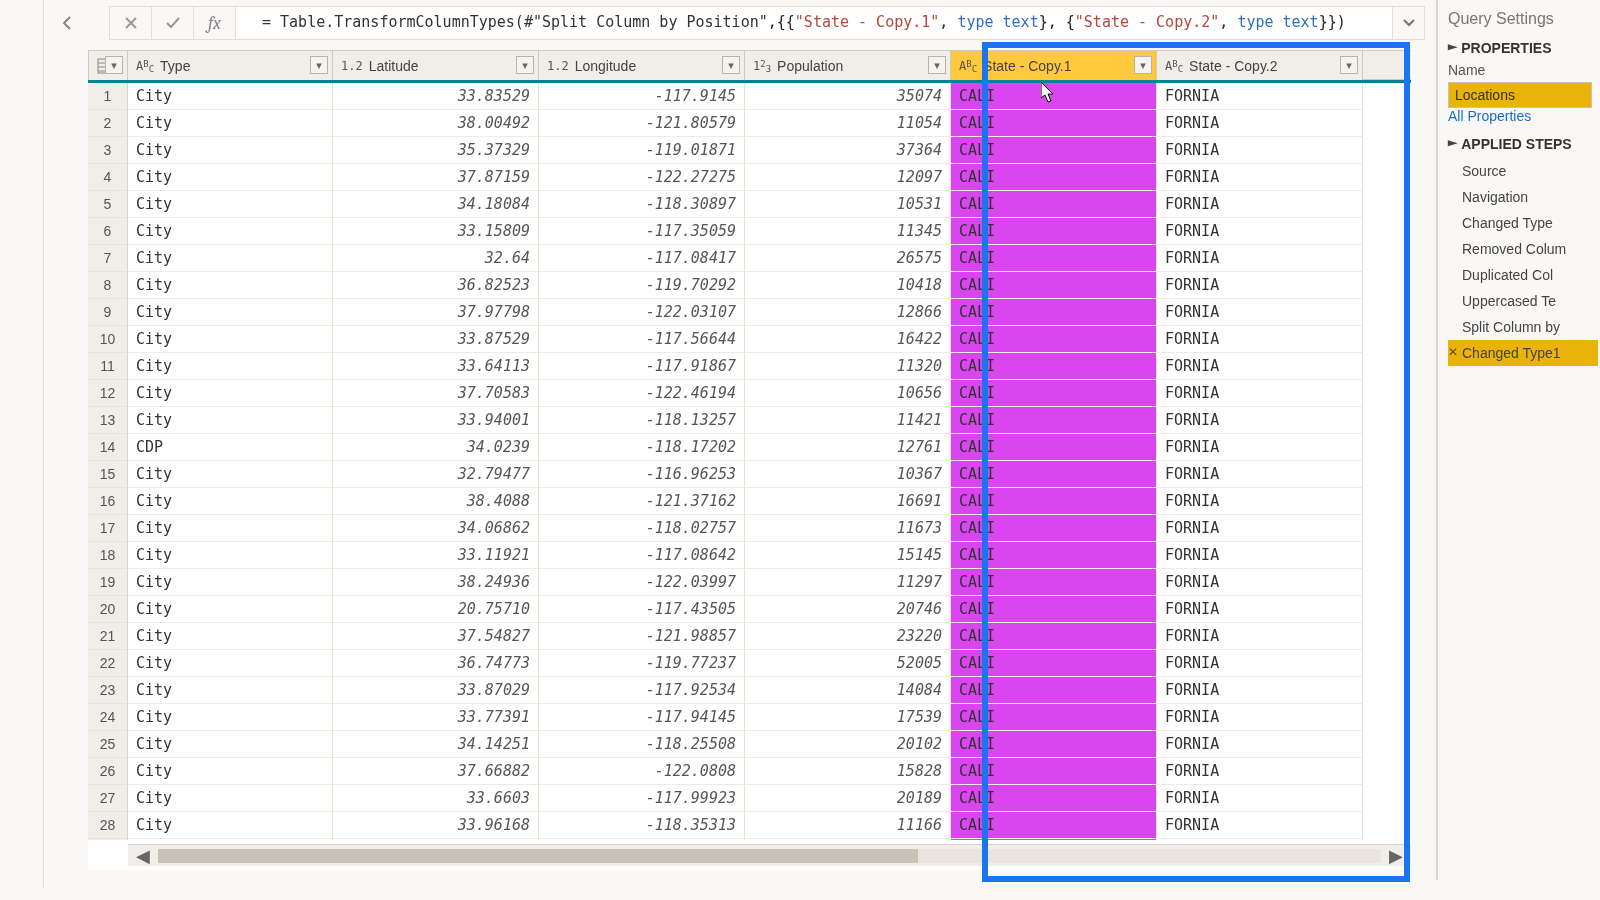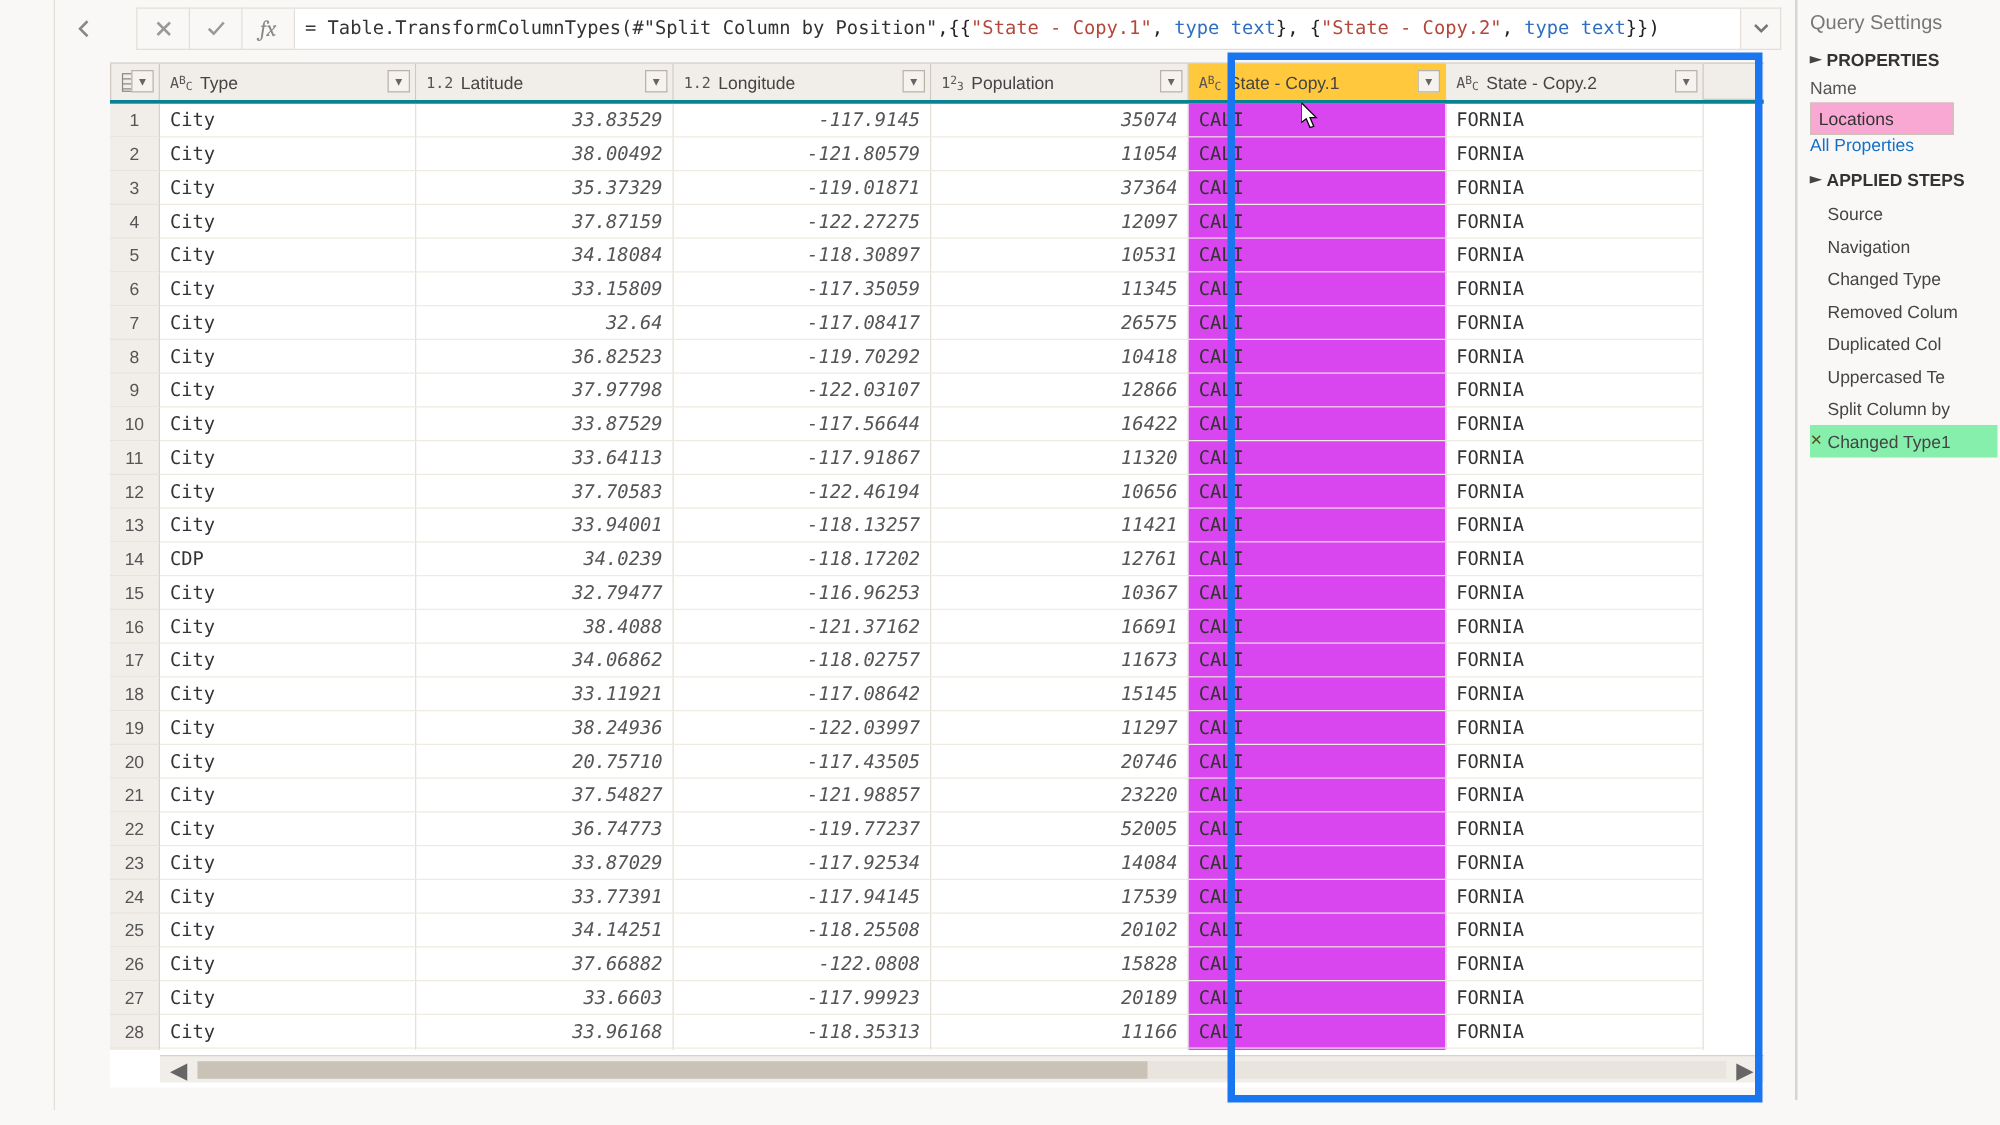--- a/index.html
+++ b/index.html
@@ -45,21 +45,21 @@
     flex: 1 1 auto;
     height: 34px;
     border: 1px solid #e3ded8;
     background: #fff;
     font-family: Consolas, monospace;
     font-size: 15px;
     padding: 6px 8px;
     white-space: nowrap;
     overflow: hidden;
   }
-  .formula-input .eq { color:#333; }
+  .formula-input .eq { color:#333;margin-left:18px; }
   .formula-input .id { color:#333; }
   .formula-input .str { color:#b5473a; }
   .formula-input .kw { color:#2f6fc2; }
   .drop-btn { width: 32px; border:1px solid #e3ded8; border-left:none; }
   
   .grid {
     position: absolute;
     left: 88px; top: 50px;
     width: 1323px; height: 820px;
     background: #fff;
@@ -162,27 +162,27 @@
     color:#333;
   }
   .settings h1 { font-size:16px; font-weight:400; color:#777; margin:8px 0 12px 0; letter-spacing:0; }
   .prop-head, .steps-head {
     font-size:14px; font-weight:700; color:#333; margin:12px 0 6px 0;
     display:flex; align-items:center; gap:4px;
   }
   .tw { display:inline-block; transform:scaleY(0.6); color:#444; font-size:12px; position:relative; top:-1px; }
   .field-label { font-size:14px; color:#555; margin:4px 0; }
   .name-input {
-    width:115px; height:26px; border:1px solid #c9c2b7; background:#f9a8d4;
+    width:144px; height:26px; border:1px solid #c9c2b7; background:#eab308;
     padding:3px 6px; font-size:14px; color:#333;
   }
   .link { color:#1470c6; font-size:14px; margin-top:0; display:inline-block; }
   .steps { margin-top:6px; }
   .step { font-size:14px; color:#444; padding:5px 0 5px 14px; white-space:nowrap; overflow:hidden; position:relative; }
-  .step.sel { background:#86efac; }
+  .step.sel { background:#eab308; }
   .step.sel::before {
     content:"✕"; position:absolute; left:0; top:5px; font-size:12px; color:#5a4a1a;
   }
   
   .left-gutter {
     position:absolute; left:0; top:0; width:44px; height:888px; background:#faf8f7;
     border-right:1px solid #e3ded8;
   }
 </style>
 </head>

